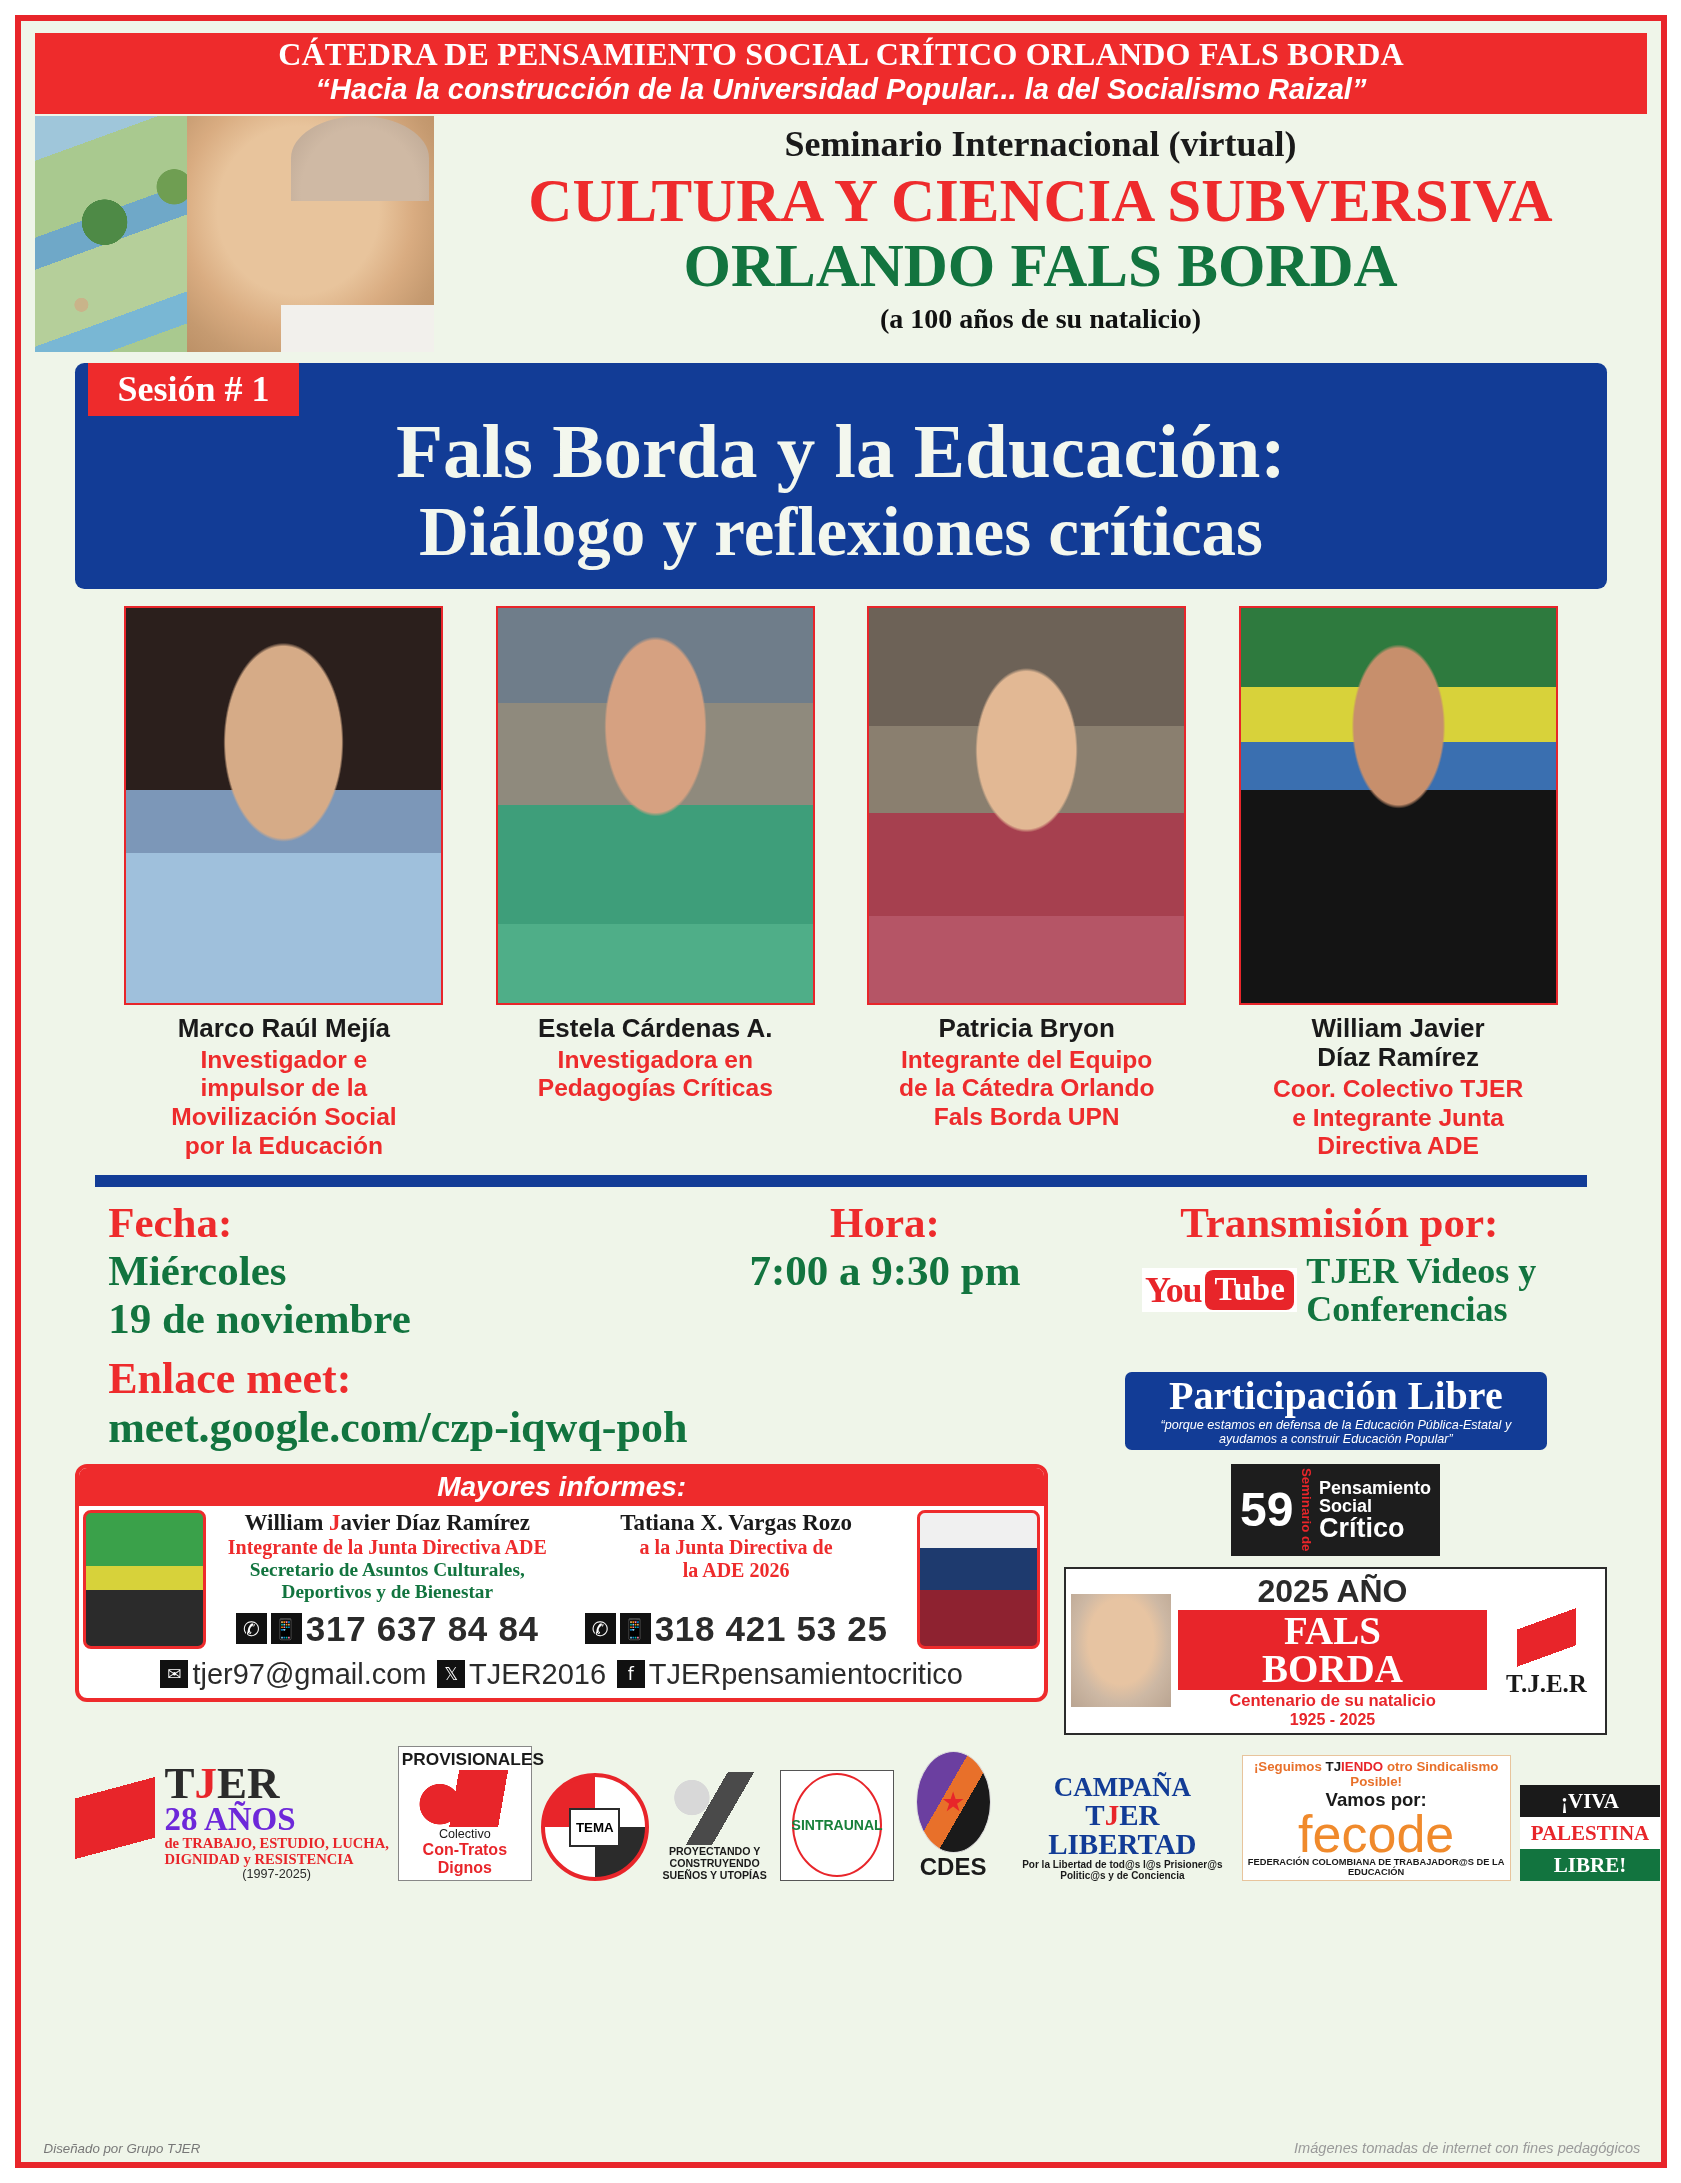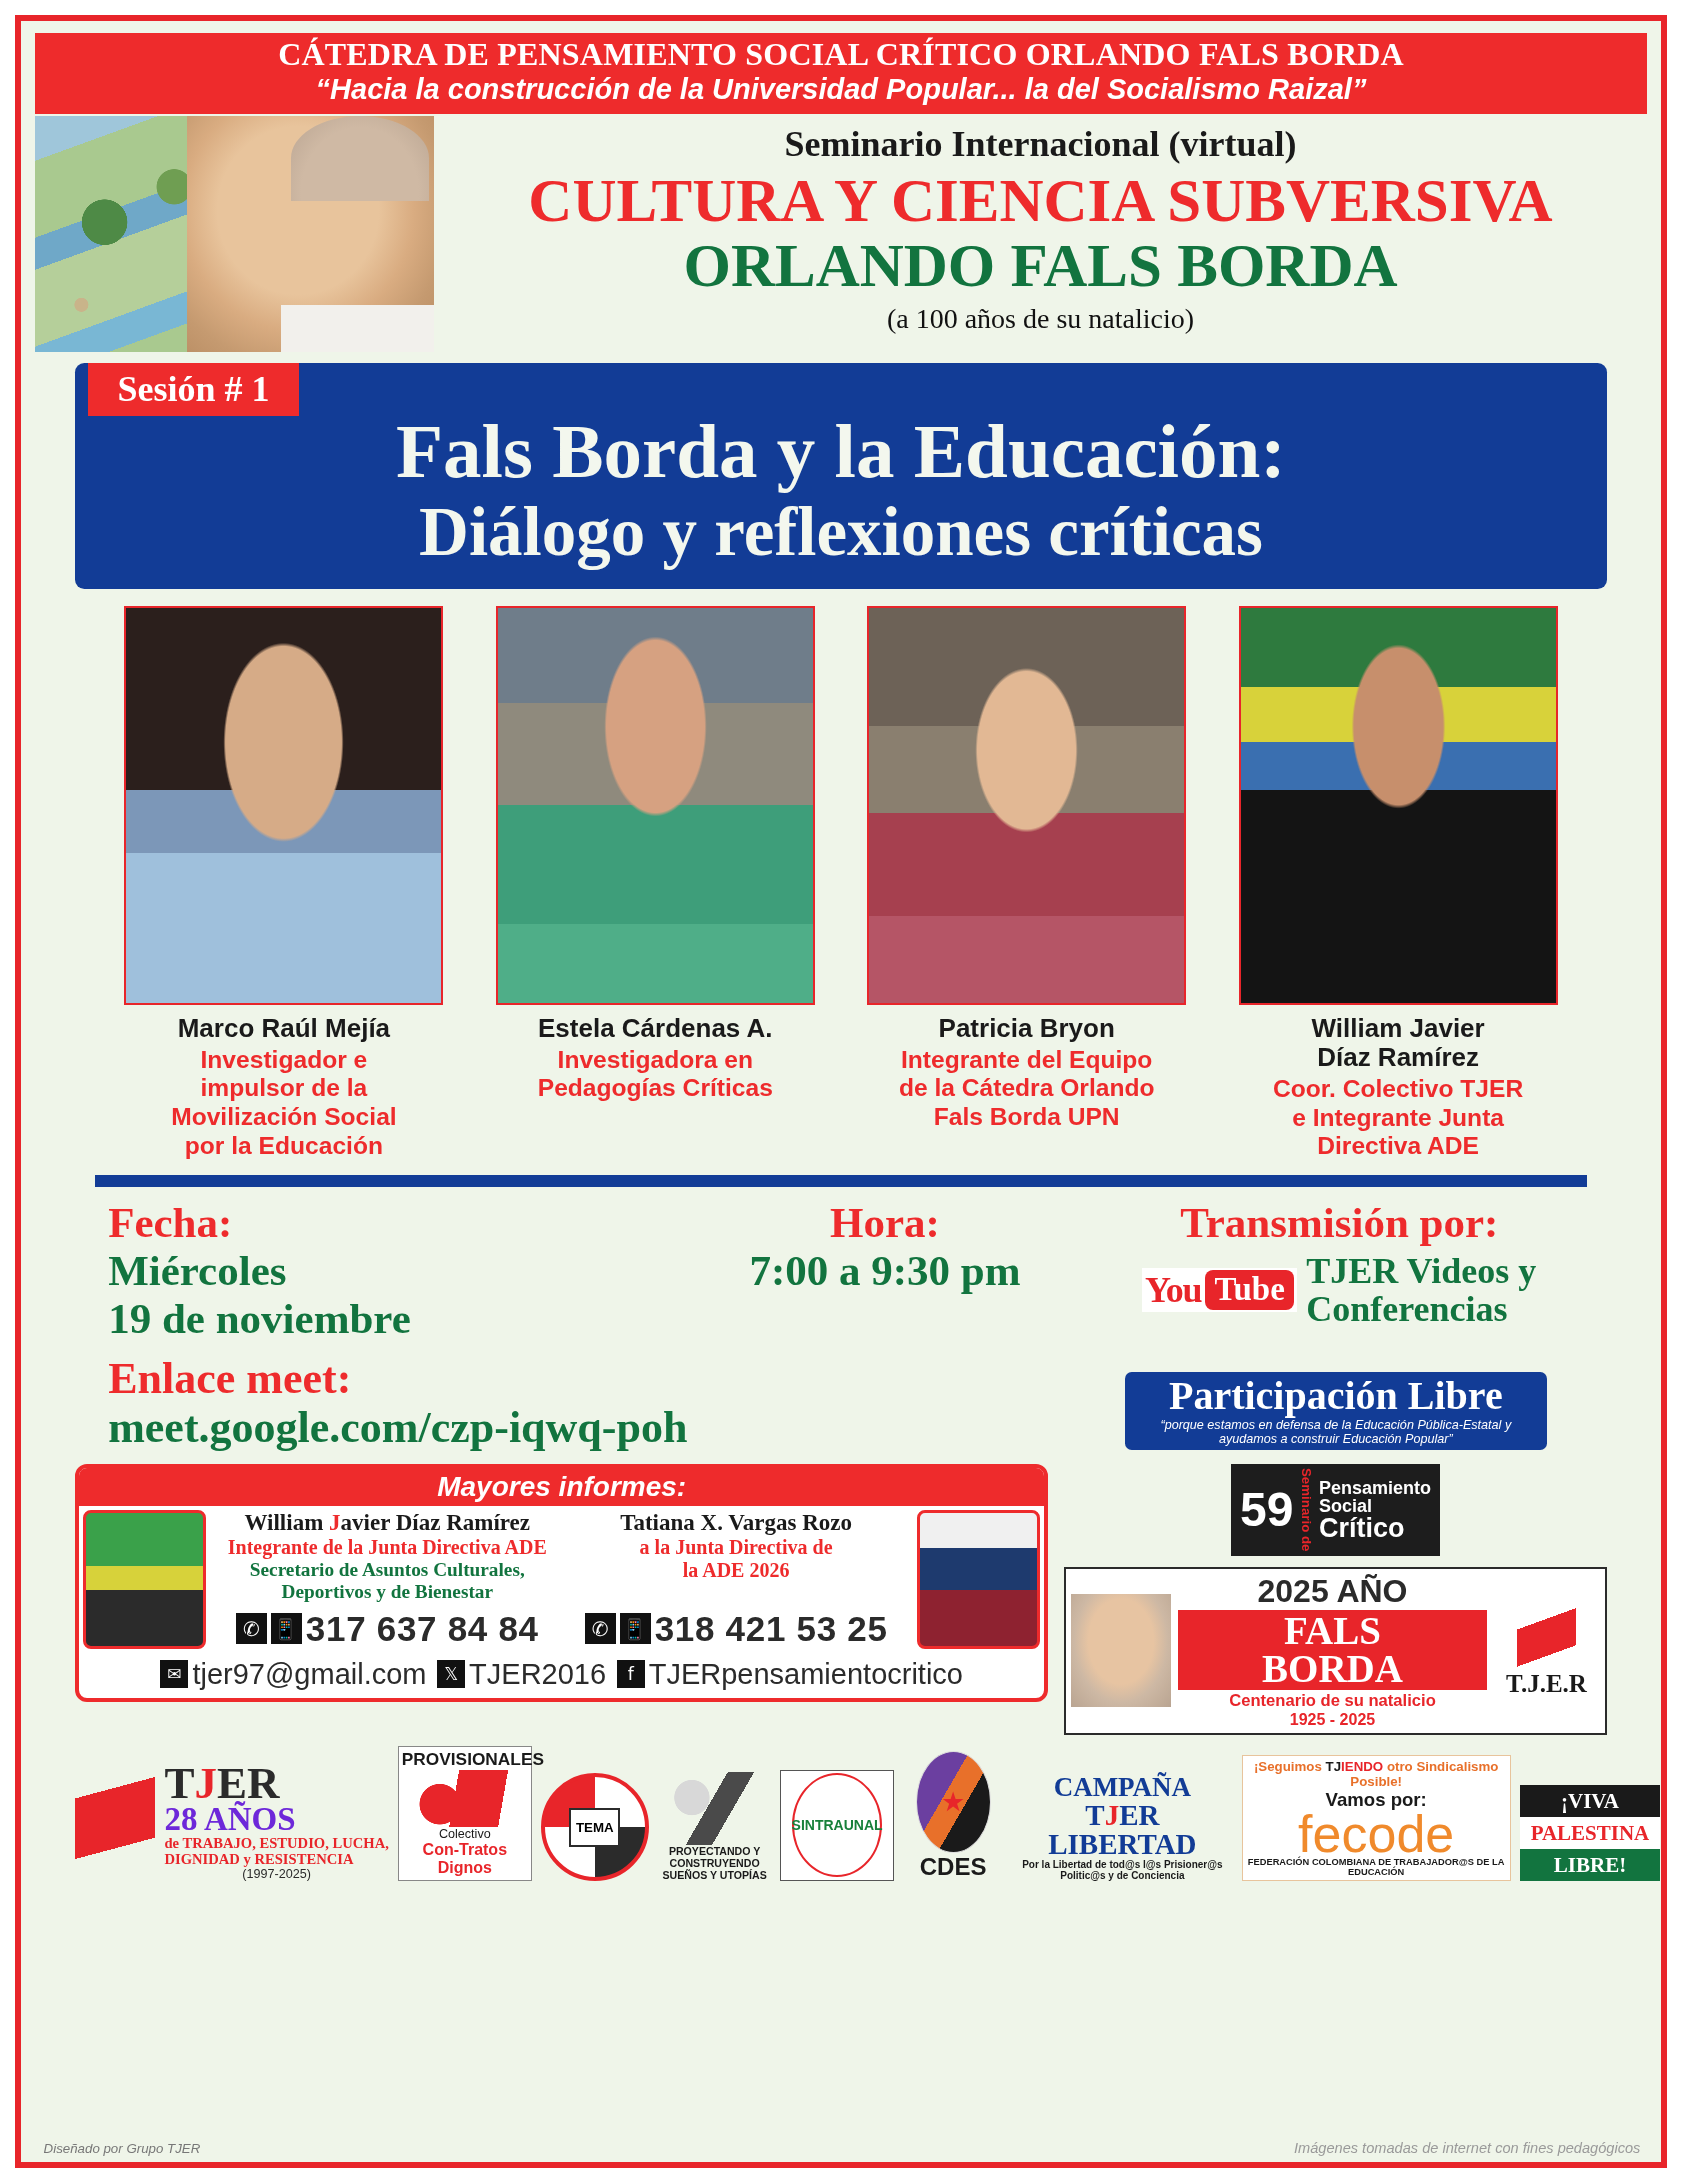--- a/index.html
+++ b/index.html
@@ -37,21 +37,21 @@
   .fb-hair{position:absolute;right:2%;top:0;width:56%;height:36%;
     background:radial-gradient(ellipse at 50% 90%, #cfb9a4 0 60%, #b9a491 100%);border-radius:50% 50% 0 0;}
   .fb-shirt{position:absolute;right:0;bottom:0;width:62%;height:20%;background:#f2f0ec;}
 
   .titleblock{flex:1;text-align:center;padding-top:6.7px;}
   .t-sem{font-size:36px;font-weight:bold;color:#1a1a1a;font-family:"Liberation Serif",serif;}
   .t-big1{font-size:61px;font-weight:bold;color:#ee2b2c;line-height:1.02;margin-top:5.3px;
      font-family:"Liberation Serif",serif;letter-spacing:0px;}
   .t-big2{font-size:61px;font-weight:bold;color:#12743f;line-height:1.02;margin-top:2.7px;
      font-family:"Liberation Serif",serif;}
-  .t-sub{font-size:28px;font-weight:normal;color:#111;margin-top:5.3px;font-family:"Liberation Serif",serif;}
+  .t-sub{font-size:28px;font-weight:bold;color:#111;margin-top:5.3px;font-family:"Liberation Serif",serif;}
 
   
   .bluebox{position:relative;background:#123c96;border-radius:9.3px;margin:10.6px 40px 0 40px;
      padding:9.3px 0 20px;text-align:center;}
   .sesion{position:absolute;left:13.3px;top:0;background:#ee2b2c;color:#fff;
      font-size:36px;font-weight:bold;padding:5.3px 29px;font-family:"Liberation Serif",serif;}
   .bt1{color:#f3f7ee;font-size:77px;font-weight:bold;line-height:1.05;margin-top:39px;
      font-family:"Liberation Serif",serif;}
   .bt2{color:#f3f7ee;font-size:69px;font-weight:bold;line-height:1.05;margin-top:4px;
      font-family:"Liberation Serif",serif;}

